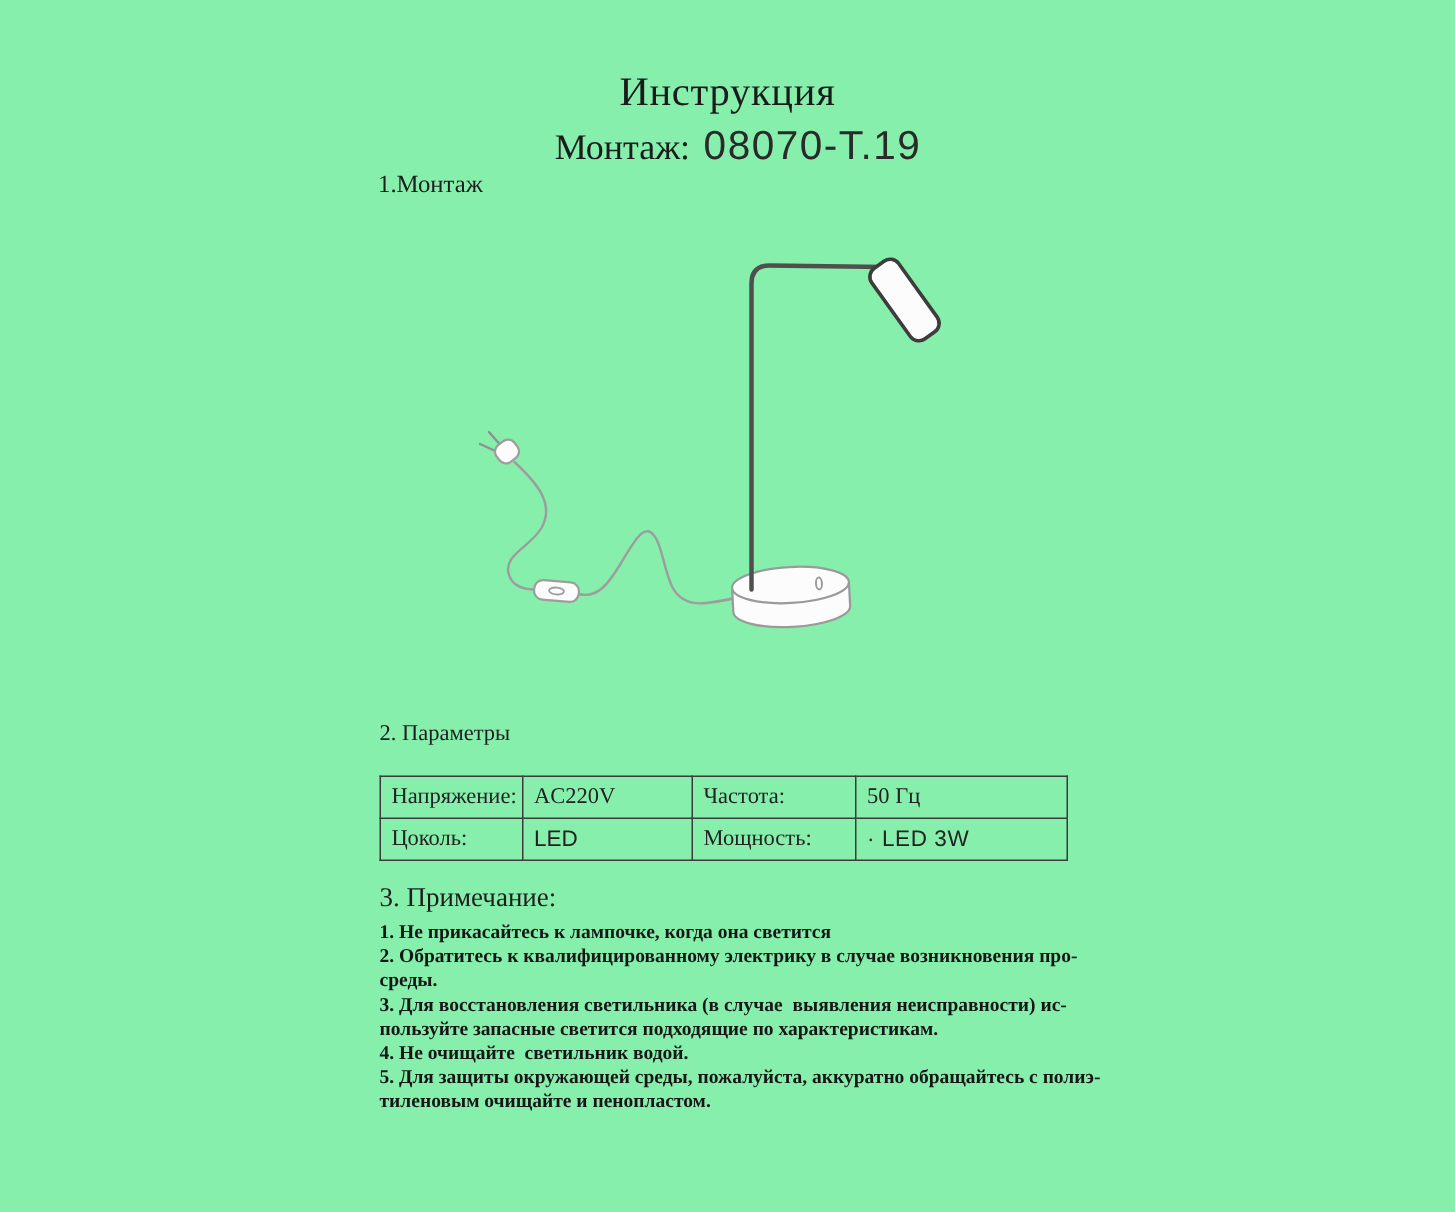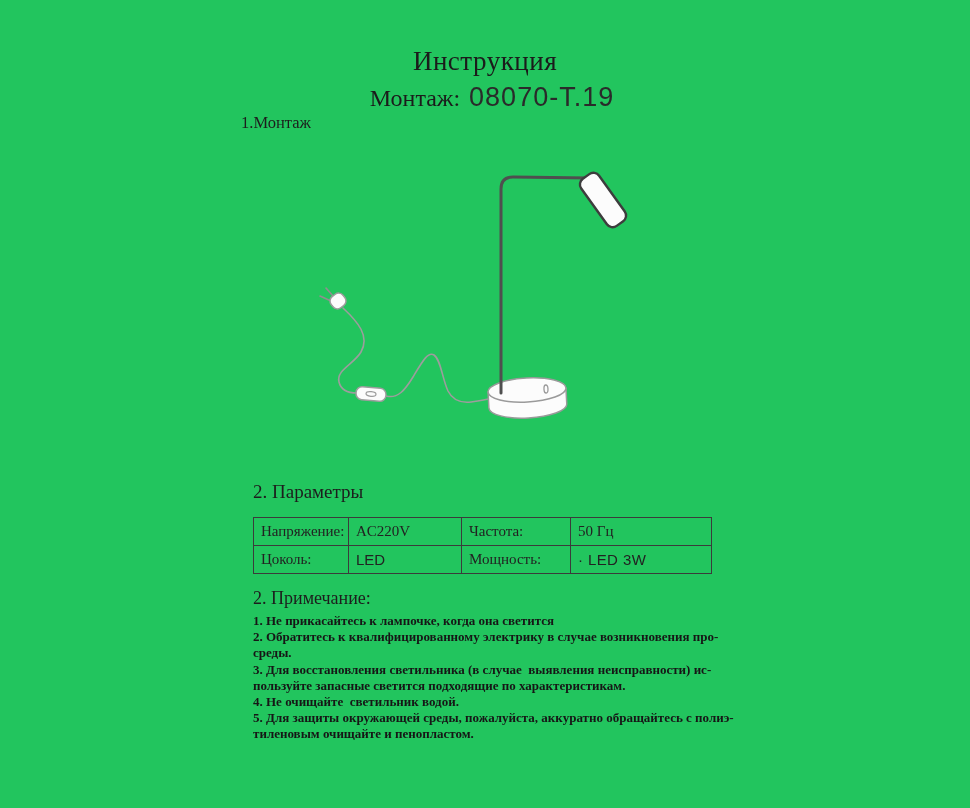--- a/index.html
+++ b/index.html
@@ -1,28 +1,28 @@
 <!DOCTYPE html>
 <html><head>
 <meta charset="utf-8">
 <style>
   html,body{margin:0;padding:0;background:#fcfcfc;}
   body{width:970px;height:808px;position:relative;overflow:hidden;
        font-family:"Liberation Serif", serif;color:#1d1d1d;}
-  .page{position:absolute;inset:0;background:#22c55e;}
+  .page{position:absolute;inset:0;background:#86efac;}
 
   .title{position:absolute;left:0;top:46px;width:970px;text-align:center;
          font-size:27px;letter-spacing:.5px;color:#1b1b1b;}
   .model-line{position:absolute;left:0;top:82px;width:984px;text-align:center;
               font-size:24px;color:#1b1b1b;}
   .model-value{font-family:"Liberation Sans", sans-serif;font-size:27px;
                letter-spacing:1px;margin-left:9px;color:#2a2a2a;}
 
-  .sec-montage{position:absolute;left:241px;top:113px;font-size:16.5px;}
-  .sec-params{position:absolute;left:253px;top:481px;font-size:19px;}
+  .sec-montage{position:absolute;left:252px;top:113px;font-size:16.5px;}
+  .sec-params{position:absolute;left:253px;top:481px;font-size:15px;}
   .sec-notes{position:absolute;left:253px;top:588px;font-size:18px;}
 
   .figure{position:absolute;left:290px;top:140px;width:400px;height:340px;}
 
   table.params{position:absolute;left:253px;top:517px;border-collapse:collapse;
                table-layout:fixed;}
   table.params td{border:1.6px solid #3b3b3b;height:27px;padding:0 0 0 7px;
                   font-size:15px;vertical-align:middle;white-space:nowrap;
                   color:#222;}
   td.c0{width:87px;} td.c1{width:105px;} td.c2{width:101px;} td.c3{width:133px;}
@@ -94,21 +94,21 @@
     </tr>
     <tr>
       <td class="c0">Цоколь:</td>
       <td class="c1 sans">LED</td>
       <td class="c2">Мощность:</td>
       <td class="c3 sans-small">· LED 3W</td>
     </tr>
   </tbody>
     </table>
 
-  <div class="sec-notes">2. Примечание:</div>
+  <div class="sec-notes">3. Примечание:</div>
 
   <div class="notes">
     <div class="note-line">1. Не прикасайтесь к лампочке, когда она светится</div>
     <div class="note-line">2. Обратитесь к квалифицированному электрику в случае возникновения про-</div>
     <div class="note-line">среды.</div>
     <div class="note-line">3. Для восстановления светильника (в случае  выявления неисправности) ис-</div>
     <div class="note-line">пользуйте запасные светится подходящие по характеристикам.</div>
     <div class="note-line">4. Не очищайте  светильник водой.</div>
     <div class="note-line">5. Для защиты окружающей среды, пожалуйста, аккуратно обращайтесь с полиэ-</div>
     <div class="note-line">тиленовым очищайте и пенопластом.</div>

